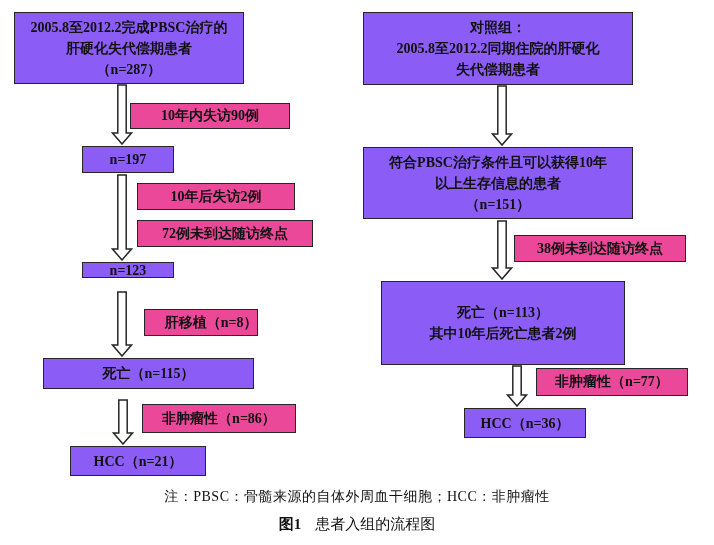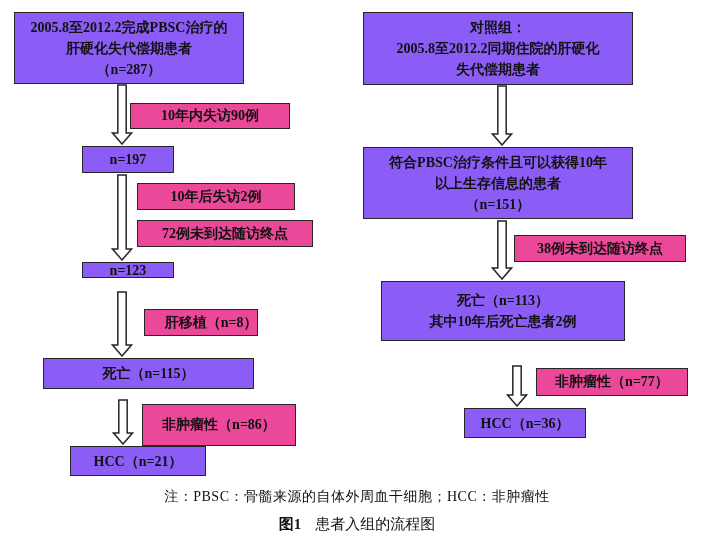--- a/index.html
+++ b/index.html
@@ -119,21 +119,21 @@
   <div class="fbox" style="left:43px; top:358px; width:211px; height:31px;">
     <div>死亡（n=115）</div>
   </div>
 
   <div class="flow-arrow" style="left:112px; top:399px; height:46px;">
       <svg width="22" height="46" viewBox="0 0 22 46">
         <polygon points="6.8,1 15.2,1 15.2,34 20.5,34 11,45 1.5,34 6.8,34" fill="#ffffff" stroke="#262626" stroke-width="1.5"></polygon>
       </svg>
     </div>
 
-  <div class="lbl" style="left:142px; top:404px; width:154px; height:42px;">
+  <div class="lbl" style="left:142px; top:404px; width:154px; height:29px;">
     <span>非肿瘤性（n=86）</span>
   </div>
 
   <div class="fbox" style="left:70px; top:446px; width:136px; height:30px;">
     <div>HCC（n=21）</div>
   </div>
 
   <div class="fbox" style="left:363px; top:12px; width:270px; height:73px;">
     <div>对照组：</div>
     <div>2005.8至2012.2同期住院的肝硬化</div>
@@ -155,21 +155,21 @@
   <div class="flow-arrow" style="left:491px; top:220px; height:60px;">
       <svg width="22" height="60" viewBox="0 0 22 60">
         <polygon points="6.8,1 15.2,1 15.2,48 20.5,48 11,59 1.5,48 6.8,48" fill="#ffffff" stroke="#262626" stroke-width="1.5"></polygon>
       </svg>
     </div>
 
   <div class="lbl" style="left:514px; top:235px; width:172px; height:27px;">
     <span>38例未到达随访终点</span>
   </div>
 
-  <div class="fbox" style="left:381px; top:281px; width:244px; height:60px;">
+  <div class="fbox" style="left:381px; top:281px; width:244px; height:84px;">
     <div>死亡（n=113）</div>
     <div>其中10年后死亡患者2例</div>
   </div>
 
   <div class="flow-arrow" style="left:506px; top:365px; height:42px;">
       <svg width="22" height="42" viewBox="0 0 22 42">
         <polygon points="6.8,1 15.2,1 15.2,30 20.5,30 11,41 1.5,30 6.8,30" fill="#ffffff" stroke="#262626" stroke-width="1.5"></polygon>
       </svg>
     </div>
 

